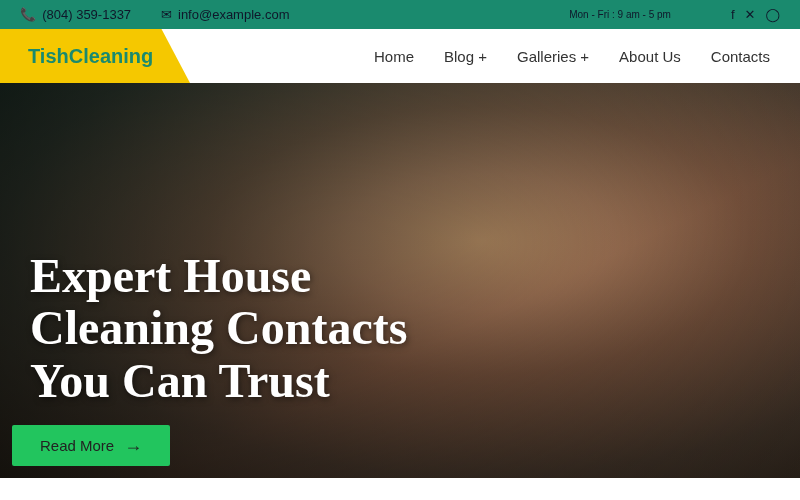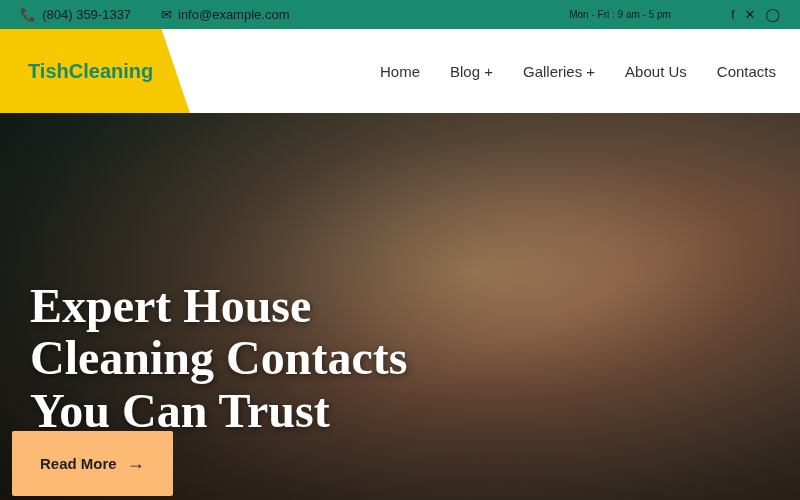--- a/index.html
+++ b/index.html
@@ -35,21 +35,21 @@
     .top-bar-social span {
       cursor: pointer;
       font-size: 13px;
     }
 
     
     .header {
       display: flex;
       align-items: stretch;
       background: #fff;
-      height: 84px;
+      height: 54px;
       position: relative;
       z-index: 10;
     }
     .logo-area {
       background: #f5c800;
       display: flex;
       align-items: center;
       padding: 0 28px;
       clip-path: polygon(0 0, 85% 0, 100% 100%, 0 100%);
       min-width: 190px;
@@ -57,21 +57,21 @@
     .logo-text {
       font-size: 20px;
       font-weight: bold;
       color: #1a8a6e;
     }
     .nav-area {
       display: flex;
       align-items: center;
       justify-content: flex-end;
       flex: 1;
-      padding-right: 24px;
+      padding-right: 30px;
       gap: 30px;
     }
     .nav-item {
       font-size: 15px;
       color: #333;
       cursor: pointer;
       font-weight: 500;
       white-space: nowrap;
     }
 
@@ -129,26 +129,26 @@
       font-family: Georgia, 'Times New Roman', serif;
       max-width: 520px;
     }
     .hero-btn-area {
       position: absolute;
       bottom: 12px;
       left: 12px;
       z-index: 3;
     }
     .hero-btn {
-      background: #fdba74;
+      background: #22c55e;
       color: #222;
       border: none;
-      padding: 22px 28px;
+      padding: 10px 28px;
       font-size: 15px;
-      font-weight: bold;
+      font-weight: normal;
       cursor: pointer;
       display: flex;
       align-items: center;
       gap: 10px;
       border-radius: 2px;
     }
     .arrow-icon {
       font-size: 18px;
     }
 

